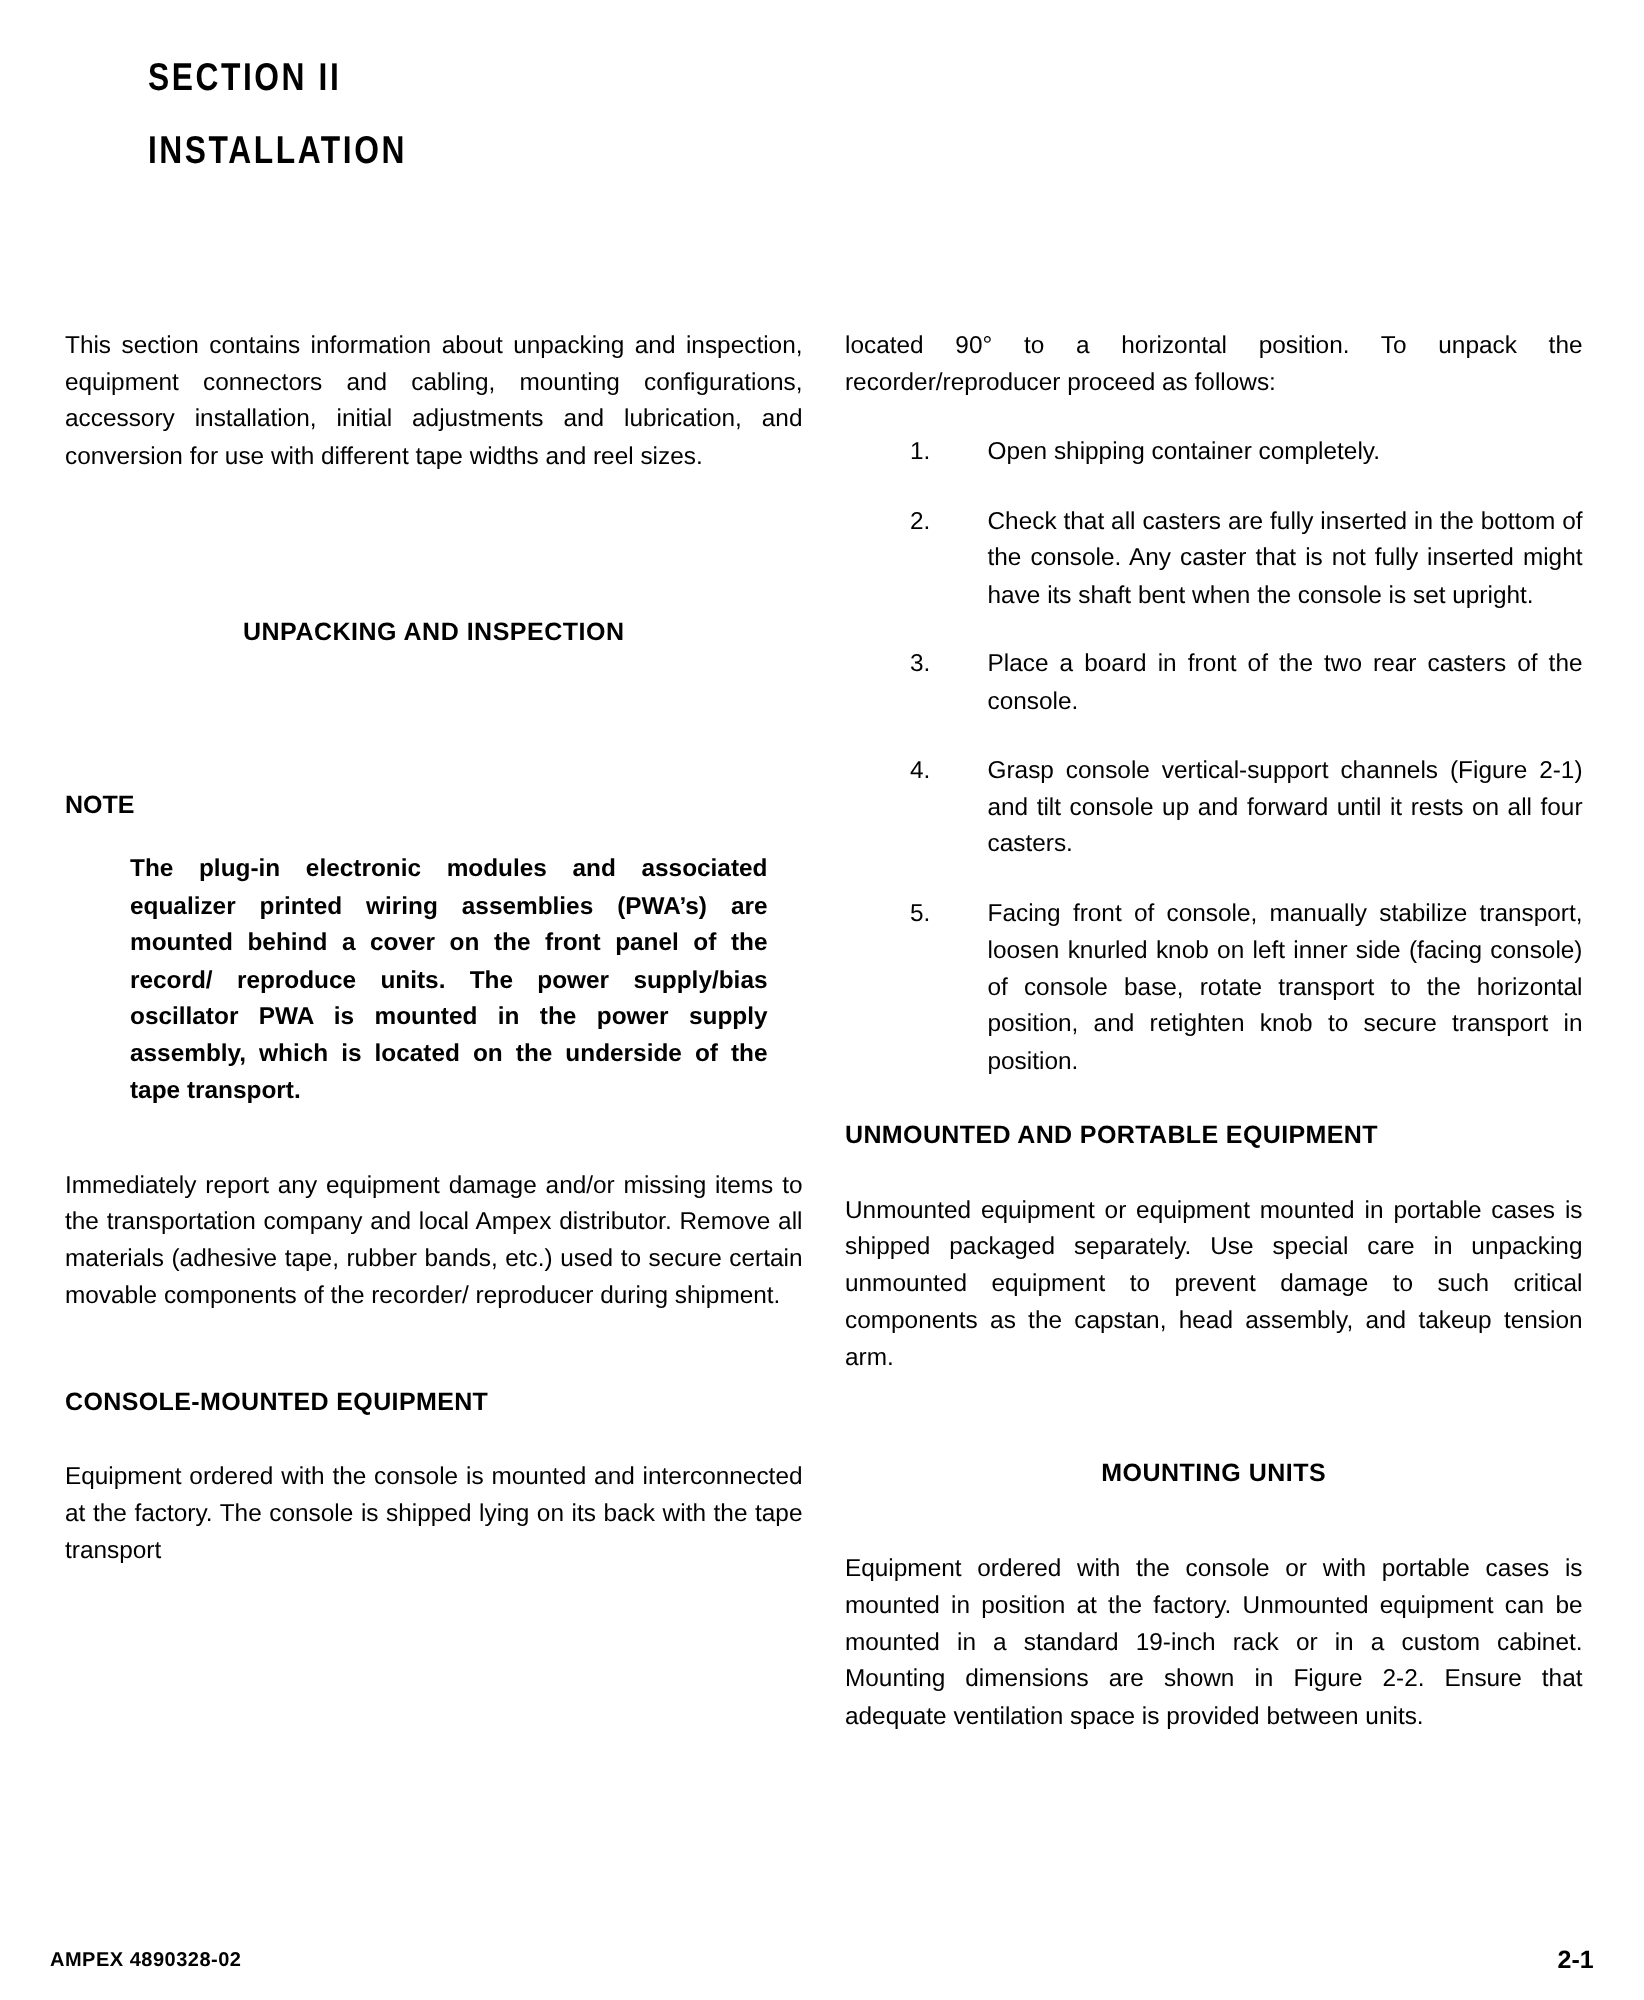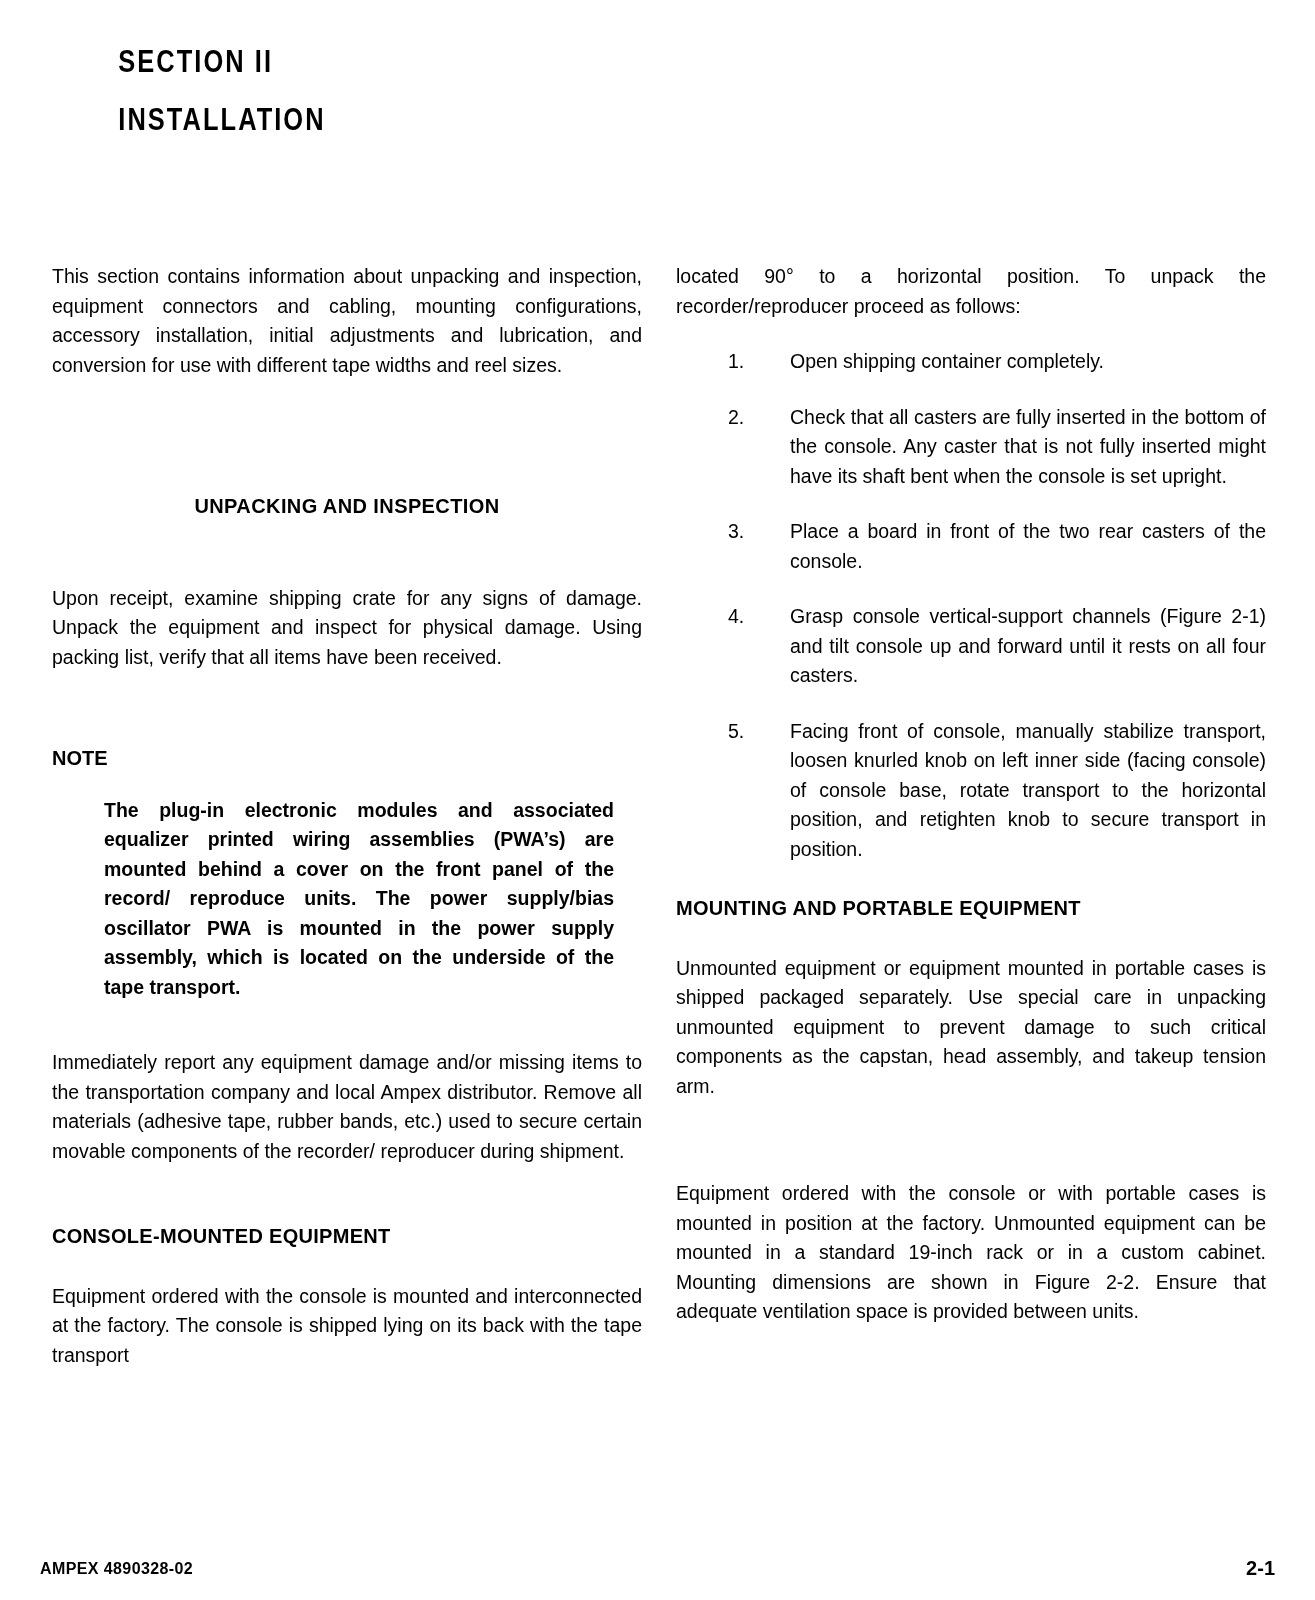--- a/index.html
+++ b/index.html
@@ -156,21 +156,20 @@
 
   <div class="col col-left">
     <p class="body">This section contains information about unpacking and inspection, equipment connectors and cabling, mounting configurations, accessory installation, initial adjustments and lubrication, and conversion for use with different tape widths and reel sizes.</p>
 
     <div class="spacer-lg"></div>
 
     <h2 class="heading">UNPACKING AND INSPECTION</h2>
 
     <div class="spacer-md"></div>
 
-    <p class="body">Upon receipt, examine shipping crate for any signs of damage. Unpack the equipment and inspect for physical damage. Using packing list, verify that all items have been received.</p>
 
     <div class="spacer-md"></div>
 
     <div class="note-title">NOTE</div>
     <p class="note-body">The plug-in electronic modules and associated equalizer printed wiring assemblies (PWA’s) are mounted behind a cover on the front panel of the record/ reproduce units. The power supply/bias oscillator PWA is mounted in the power supply assembly, which is located on the underside of the tape transport.</p>
 
     <div class="spacer-md"></div>
 
     <p class="body">Immediately report any equipment damage and/or missing items to the transportation company and local Ampex distributor. Remove all materials (adhesive tape, rubber bands, etc.) used to secure certain movable components of the recorder/ reproducer during shipment.</p>
 
@@ -206,28 +205,29 @@
         </li>
         <li>
           <span class="num">5.</span>
           <span>Facing front of console, manually stabilize transport, loosen knurled knob on left inner side (facing console) of console base, rotate transport to the horizontal position, and retighten knob to secure transport in position.</span>
         </li>
       </ol>
     </div>
 
     <div class="spacer-sm"></div>
 
-    <h2 class="heading-left">MOUNTING AND PORTABLE EQUIPMENT</h2>
+    <h2 class="heading-left">UNMOUNTED AND PORTABLE EQUIPMENT</h2>
 
     <div class="spacer-sm"></div>
 
     <p class="body">Unmounted equipment or equipment mounted in portable cases is shipped packaged separately. Use special care in unpacking unmounted equipment to prevent damage to such critical components as the capstan, head assembly, and takeup tension arm.</p>
 
     <div class="spacer-xs"></div>
 
+    <h2 class="heading">MOUNTING UNITS</h2>
 
     <div class="spacer-sm"></div>
 
     <p class="body last">Equipment ordered with the console or with portable cases is mounted in position at the factory. Unmounted equipment can be mounted in a standard 19-inch rack or in a custom cabinet. Mounting dimensions are shown in Figure 2-2. Ensure that adequate ventilation space is provided between units.</p>
   </div>
 
   <div class="footer-left">AMPEX 4890328-02</div>
   <div class="footer-right">2-1</div>
 
 </div>

